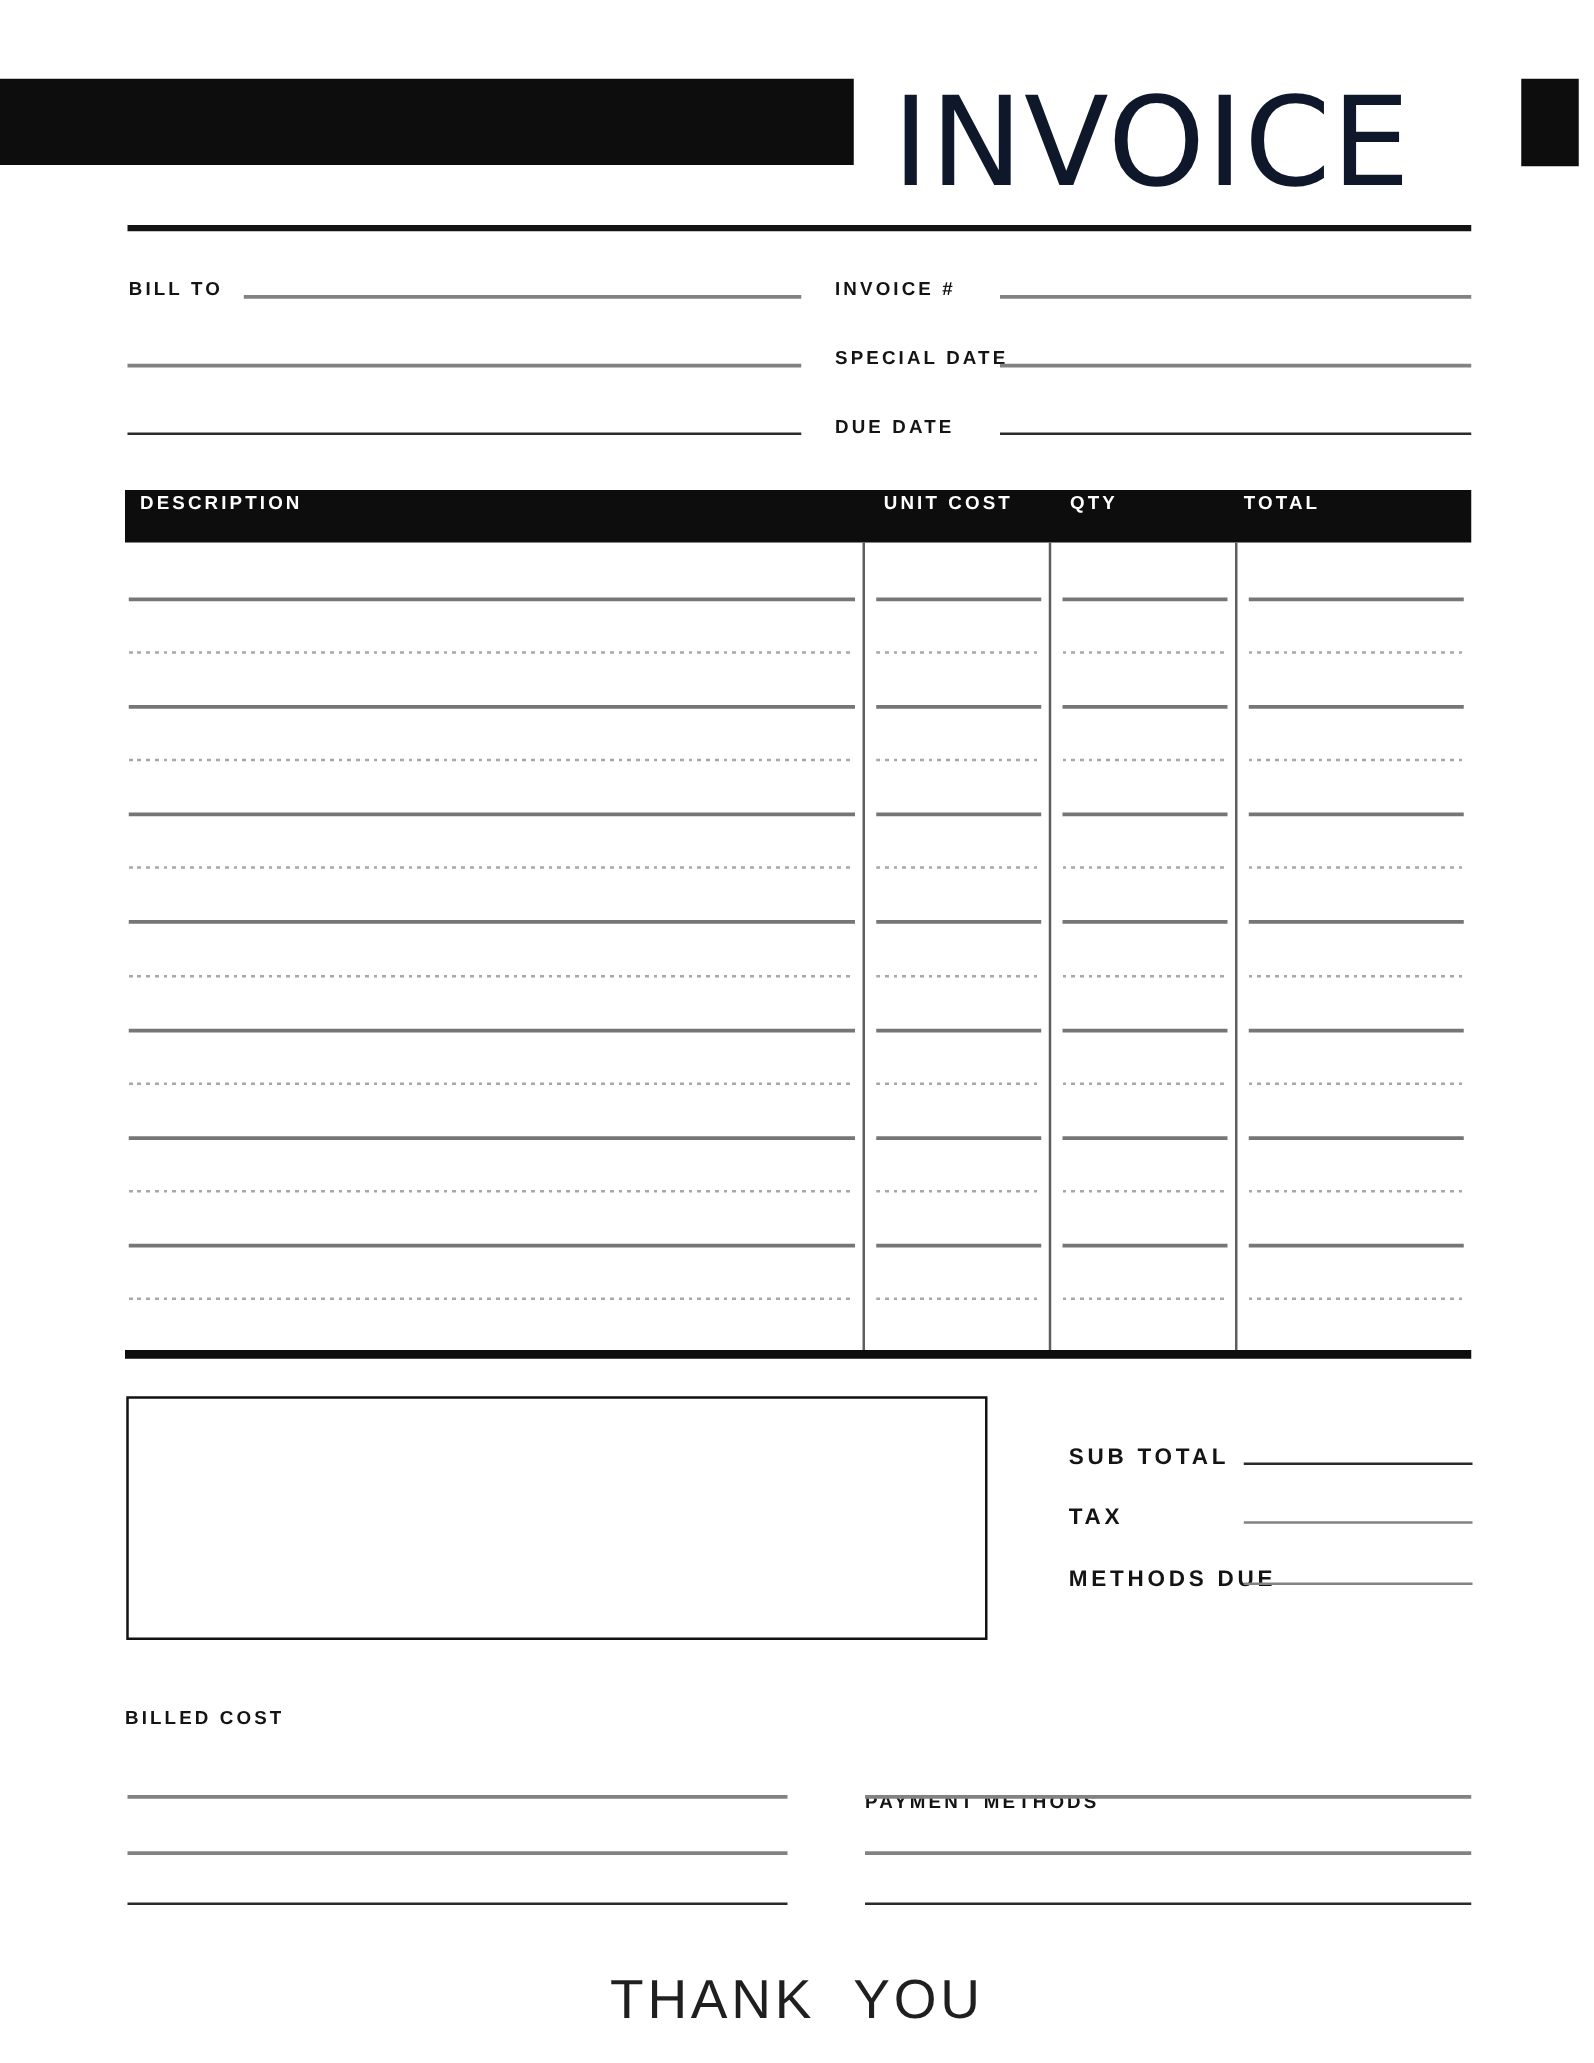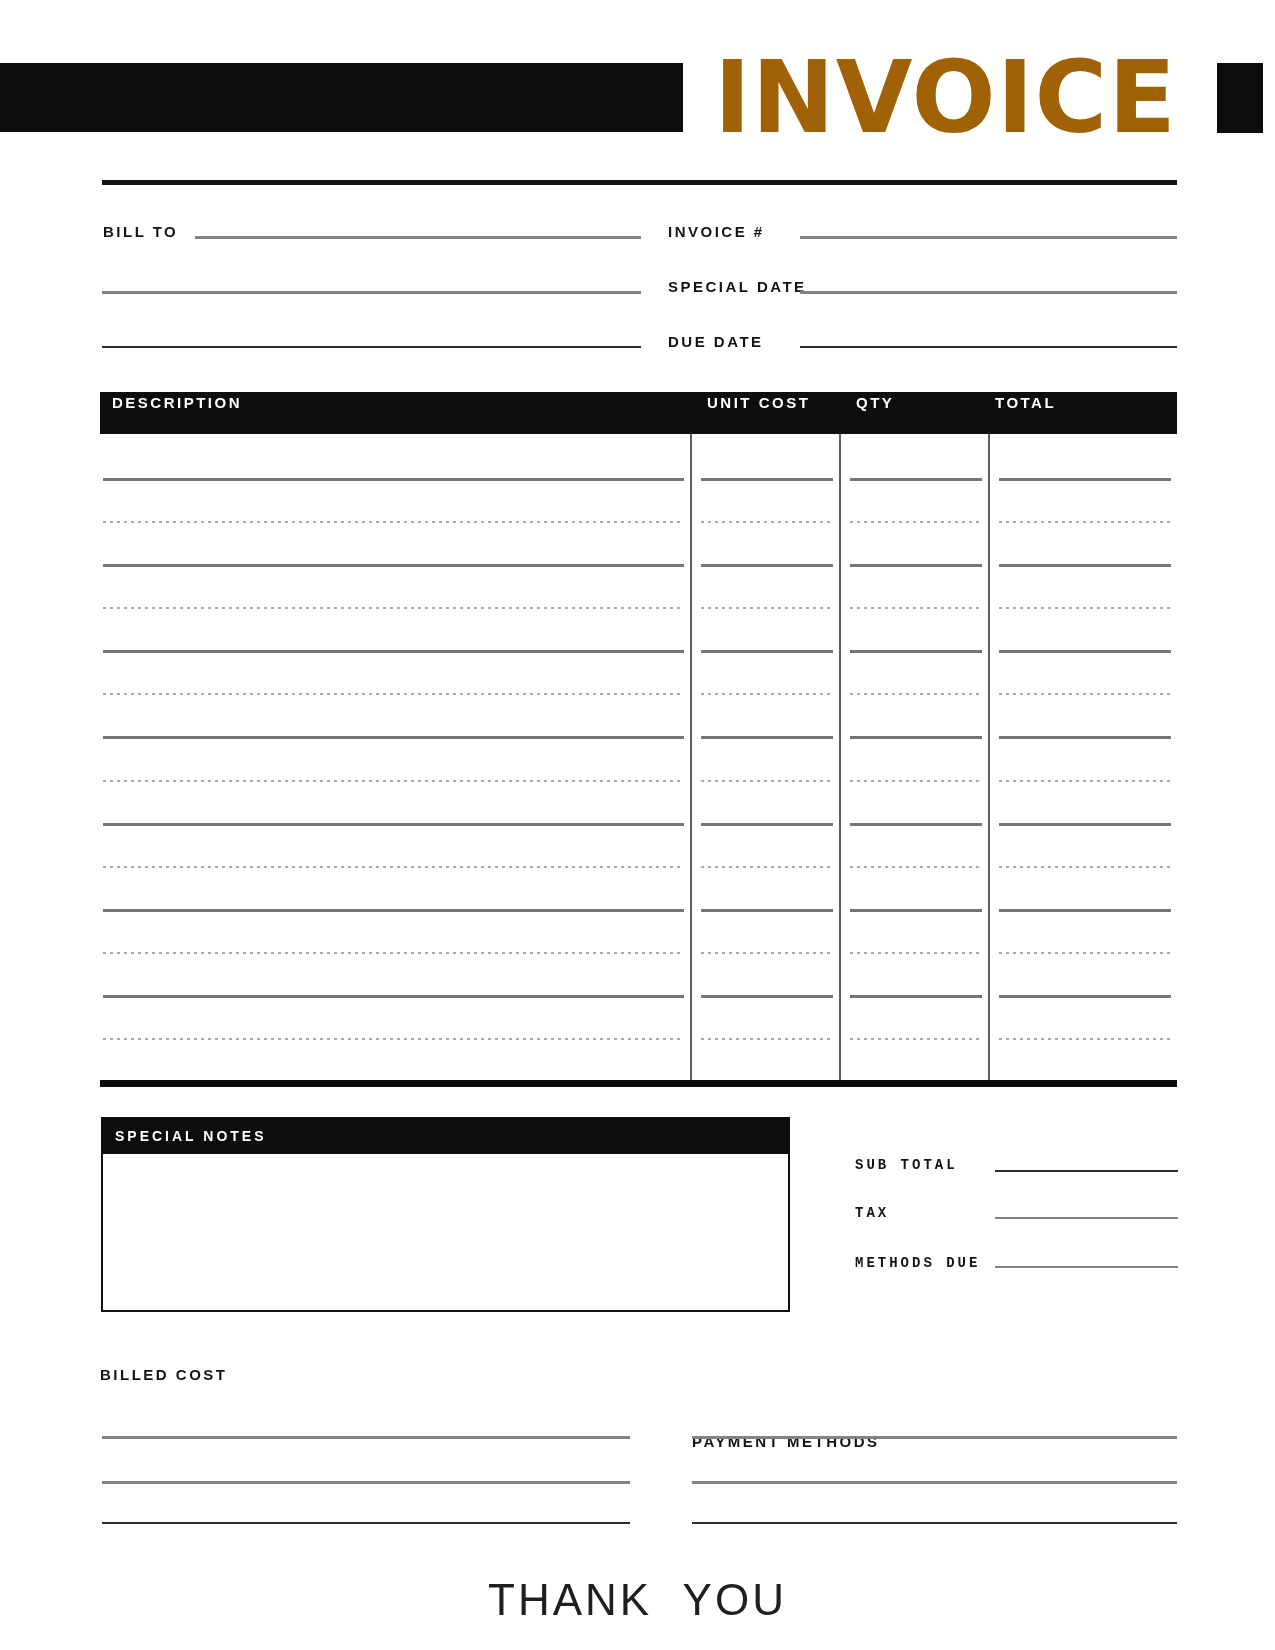--- a/index.html
+++ b/index.html
@@ -5,31 +5,31 @@
   html,body{margin:0;padding:0;background:#ffffff;}
   .page{
     position:relative;width:1275px;height:1650px;background:#ffffff;overflow:hidden;
     font-family:"Liberation Sans", sans-serif;color:#111;
   }
   .abs{position:absolute;}
   
   .accent-bar{left:0;top:63px;width:683px;height:69px;background:#0d0d0d;}
   .accent-square{left:1217px;top:63px;width:46px;height:70px;background:#0d0d0d;}
   .big-title{
-    left:714px;top:63px;height:69px;display:flex;align-items:center;
-    font-family:"DejaVu Sans", sans-serif;font-weight:bold;font-size:99px;
-    letter-spacing:1px;color:#a16207;white-space:nowrap;line-height:1;
+    left:714px;top:80px;height:69px;display:flex;align-items:center;
+    font-family:"DejaVu Sans", sans-serif;font-weight:normal;font-size:99px;
+    letter-spacing:1px;color:#0f172a;white-space:nowrap;line-height:1;
   }
   .header-divider{left:102px;top:180px;width:1075px;height:5px;background:#141414;}
   
   .lbl{
     font-size:15px;font-weight:bold;letter-spacing:2.5px;color:#141414;
     white-space:nowrap;line-height:16px;
   }
-  .lbl-sm{font-size:14px;letter-spacing:3px;font-family:Liberation Mono, monospace;}
+  .lbl-sm{font-size:18px;letter-spacing:3px;}
   
   .rule{height:3px;background:#828282;}
   .rule-dark{height:2px;background:#2b2b2b;}
   
   .thead{left:100px;top:392px;width:1077px;height:42px;background:#0d0d0d;}
   .thead .lbl{position:absolute;top:3px;color:#ffffff;}
   .tbody{left:100px;top:434px;width:1077px;height:646px;display:grid;grid-template-columns:590px 149px 149px 189px;}
   .tcol{position:relative;box-sizing:border-box;}
   .tcol + .tcol{border-left:2px solid #5f5f5f;}
   .tline{position:absolute;left:9px;right:6px;}
@@ -140,23 +140,20 @@
         <div class="tline dashed" style="top: 431.72px;"></div>
         <div class="tline solid" style="top: 474.8px;"></div>
         <div class="tline dashed" style="top: 517.88px;"></div>
         <div class="tline solid" style="top: 560.96px;"></div>
         <div class="tline dashed" style="top: 604.04px;"></div>
       </div>
   </div>
   <div class="abs table-bottom"></div>
 
   <div class="abs notes-box">
-    <div class="notes-head">
-      <span class="lbl">SPECIAL NOTES</span>
-    </div>
     <div class="notes-area"></div>
   </div>
 
   <div class="abs lbl lbl-sm" style="left:855px;top:1157px;">SUB TOTAL</div>
   <div class="abs rule-dark" style="left:995px;top:1170px;width:183px;"></div>
 
   <div class="abs lbl lbl-sm" style="left:855px;top:1205px;">TAX</div>
   <div class="abs rule" style="left:995px;top:1217px;width:183px;height:2px;"></div>
 
   <div class="abs lbl lbl-sm" style="left:855px;top:1255px;">METHODS DUE</div>

